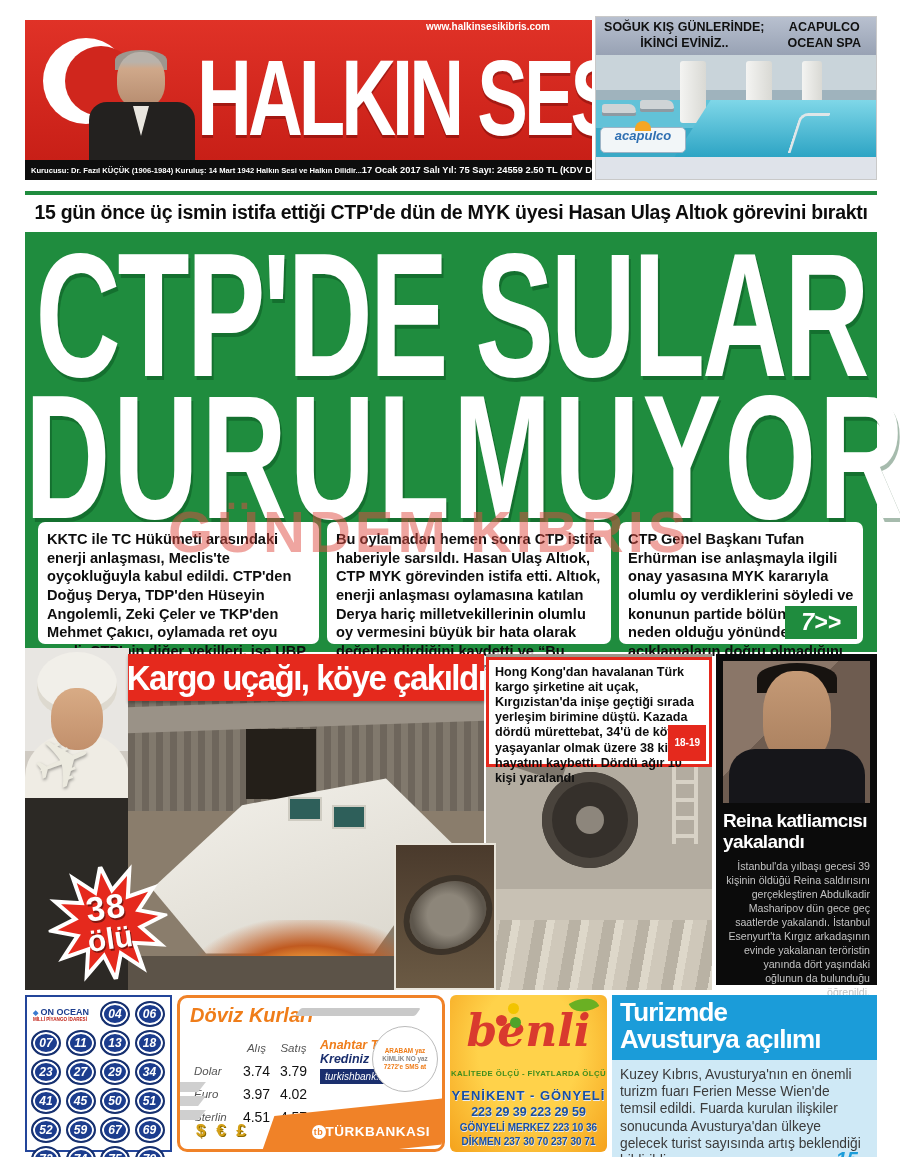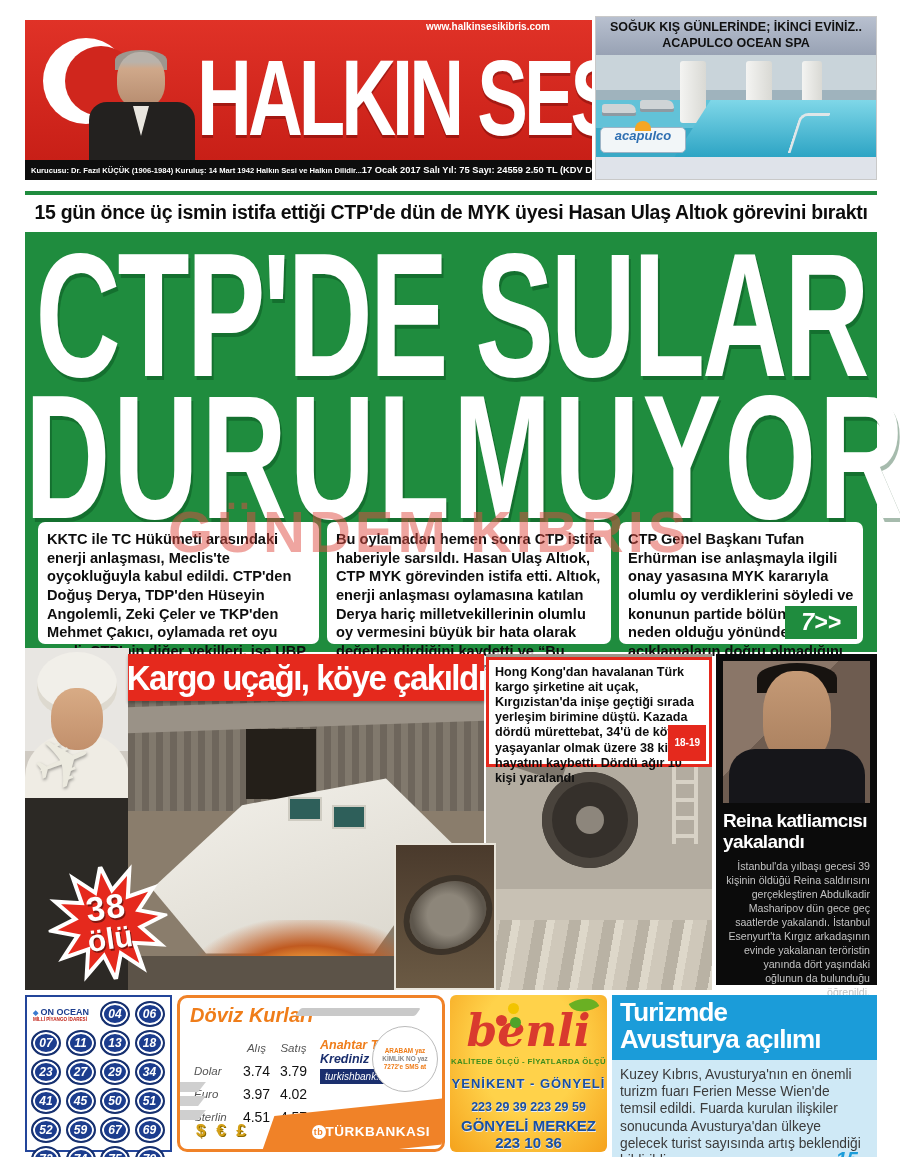--- a/index.html
+++ b/index.html
@@ -27,21 +27,21 @@
   .mast-title{position:absolute;left:172px;top:24px;width:392px;text-align:center;color:#fff;
     font-weight:bold;font-size:76px;line-height:76px;letter-spacing:-4px;
     transform:scaleY(1.42);transform-origin:top;text-shadow:0 2px 0 rgba(80,0,0,.35);white-space:nowrap;}
   .infobar{position:absolute;left:25px;top:160px;width:567px;height:20px;background:#0d0d0d;
     display:flex;align-items:center;justify-content:space-between;padding:0 6px;}
   .infobar .founder{color:#fff;font-size:7.6px;font-weight:bold;white-space:nowrap;}
   .infobar .dateinfo{color:#fff;font-size:9.3px;font-weight:bold;white-space:nowrap;}
 
   
   .spa{position:absolute;left:595px;top:16px;width:282px;height:164px;border:1px solid #c9c9c9;background:#dfe3ea;}
-  .spa-head{height:38px;background:linear-gradient(180deg,#b8c0cf,#98a2b4);display:flex;flex-direction:column;
+  .spa-head{height:38px;background:linear-gradient(180deg,#b8c0cf,#98a2b4);display:flex;flex-direction:row;
     align-items:center;justify-content:center;font-weight:bold;font-size:12.5px;color:#101010;text-align:center;line-height:1.25;}
   .spa-photo{position:relative;height:102px;background:linear-gradient(180deg,#c9d4da 0 34%,#9fb3bd 34% 44%,#62c2d8 44% 72%,#3aa9c6 72% 100%);overflow:hidden;}
   .pillar{position:absolute;top:6px;width:26px;height:62px;background:linear-gradient(90deg,#f4f4f2,#d9d9d4);border-radius:3px;}
   .pool{position:absolute;right:0;bottom:0;width:72%;height:56%;background:linear-gradient(180deg,#7fd7e8,#2da4c4);clip-path:polygon(18% 0,100% 0,100% 100%,0 100%);}
   .lounger{position:absolute;bottom:44px;width:34px;height:9px;background:#cfd4d6;border-radius:3px 8px 2px 2px;box-shadow:0 3px 0 #8e9aa2;}
   .rail{position:absolute;right:52px;bottom:4px;width:30px;height:40px;border-left:3px solid #dfe6e8;border-top:3px solid #dfe6e8;border-radius:8px 0 0 0;transform:skewX(-18deg);}
   .spa-logo{position:absolute;left:4px;bottom:4px;width:86px;height:26px;background:#f2f6f8;border:1px solid #9db4c6;border-radius:5px;
     display:flex;justify-content:center;color:#2f6fb2;font-weight:bold;font-style:italic;font-size:13px;}
   .spa-sun{position:absolute;left:34px;top:-7px;width:16px;height:10px;border-radius:8px 8px 0 0;background:#f5a623;}
   .spa-tel{height:22px;background:#fff;display:flex;align-items:center;justify-content:center;
@@ -166,22 +166,22 @@
   .benli-brandwrap{position:relative;margin-top:14px;height:56px;}
   .benli-brand{font-family:"DejaVu Serif",serif;font-style:italic;font-weight:bold;font-size:44px;color:#d93a2e;line-height:1;}
   .b-leaf{position:absolute;right:-6px;top:-12px;width:26px;height:16px;background:#6ab023;border-radius:0 90% 0 90%;transform:rotate(-28deg);}
   .b-dot{position:absolute;border-radius:50%;width:11px;height:11px;}
   .b-dot1{background:#f2c400;left:42px;top:-6px;}
   .b-dot2{background:#d93a2e;left:30px;top:6px;}
   .b-dot3{background:#4fa32a;left:44px;top:8px;}
   .benli-tag{margin-top:4px;color:#3f8d1d;font-weight:bold;font-size:7.8px;letter-spacing:.4px;}
   .benli-lines{margin-top:10px;text-align:center;color:#1a4fa0;font-weight:bold;text-shadow:0.5px 0.5px 0 #e8edf5;}
   .bl1{font-size:13px;letter-spacing:1px;}
-  .bl2{font-size:12.5px;margin-top:9px;}
-  .bl3,.bl4{font-size:15px;margin-top:3px;}
+  .bl2{font-size:12.5px;margin-top:2px;}
+  .bl3,.bl4{font-size:10px;margin-top:3px;}
 
   .tourism{position:absolute;left:612px;top:995px;width:265px;height:157px;display:flex;flex-direction:column;}
   .tour-head{background:var(--tour-blue);padding:4px 8px 6px 8px;}
   .tour-head div{color:#fff;font-weight:bold;font-size:26px;line-height:1.05;letter-spacing:-0.8px;}
   .tour-body{flex:1;background:var(--tour-light);padding:6px 8px;position:relative;color:#3b3b3b;
     font-size:13.8px;line-height:1.26;font-weight:normal;}
   .pageref-blue{position:absolute;right:8px;bottom:4px;color:var(--tour-blue);font-weight:bold;font-style:italic;font-size:20px;}
 </style>
 </head>
 <body>

